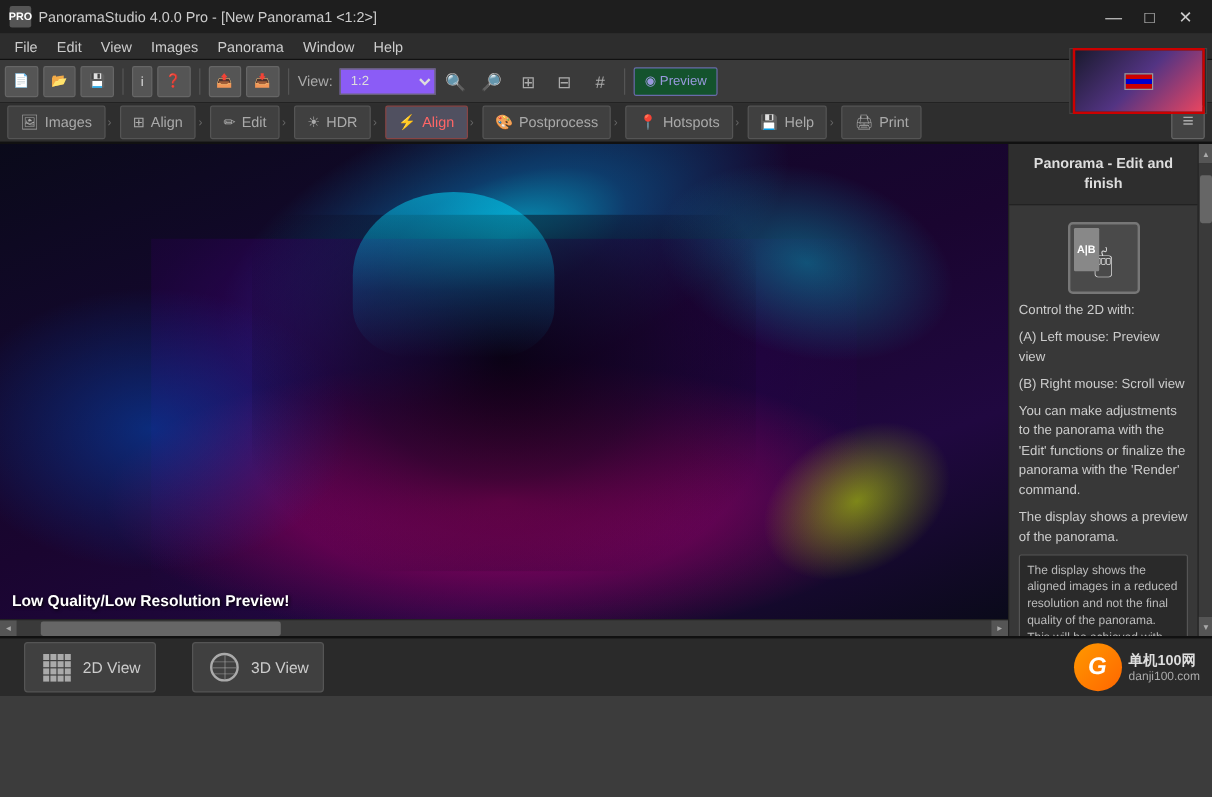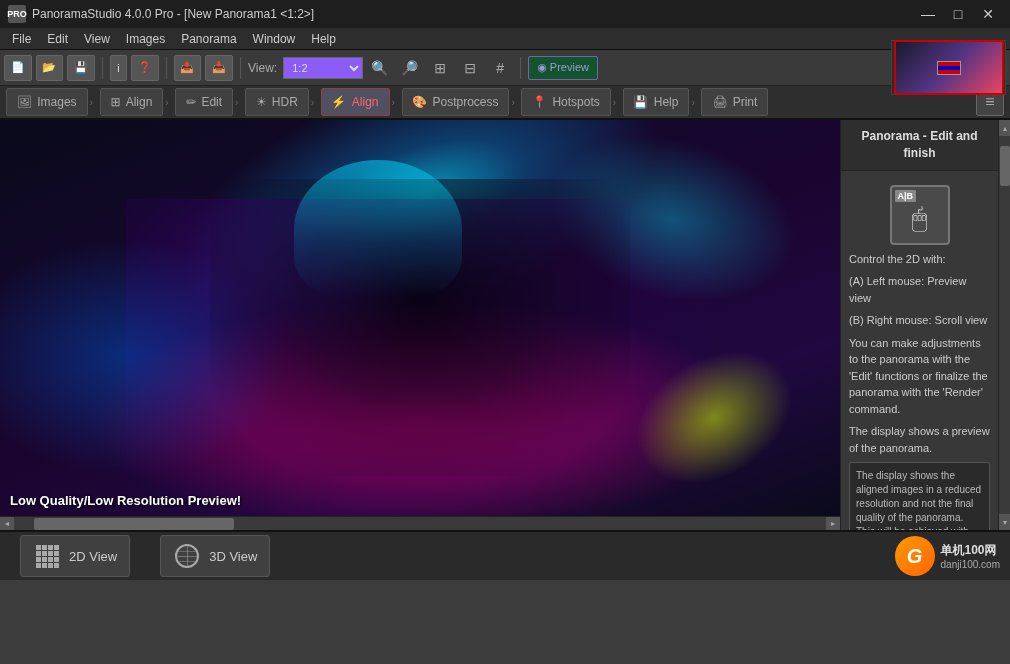--- a/index.html
+++ b/index.html
@@ -224,21 +224,21 @@
   </div>
 
   <div id="right-panel" style="width:158px; background:#383838; border-left:1px solid #222; display:flex; flex-direction:column;">
     <div id="right-panel-header" style="background:#2e2e2e; padding:8px 6px; font-size:12px; font-weight:bold; color:#ddd; text-align:center; border-bottom:1px solid #222; line-height:1.4;">
       <span>Panorama - Edit and
 finish</span>
     </div>
     <div id="right-panel-content" style="flex:1; padding:8px; overflow-y:hidden;">
 
       <div class="panel-icon" style="width:60px; height:60px; background:#4a4a4a; border:2px solid #777; border-radius:4px; margin:6px auto; display:flex; align-items:center; justify-content:center; position:relative;">
-        <div style="position:absolute; top:3px; left:3px; background:#888; color:#fff; font-size:9px; font-weight:bold; padding:1px 3px; border-radius:1px;">A|B</div>
+        <div style="position:absolute; top:3px; left:3px; background:#888; color:#fff; font-size:9px; font-weight:bold; padding:13px 3px; border-radius:1px;">A|B</div>
         <div style="font-size:26px; margin-top:8px;">🖱</div>
       </div>
       <div class="panel-text">Control the 2D with:</div>
       <div class="panel-text">(A) Left mouse: Preview view</div>
       <div class="panel-text">(B) Right mouse: Scroll view</div>
       <div class="panel-text">You can make adjustments to the panorama with the 'Edit' functions or finalize the panorama with the 'Render' command.</div>
       <div class="panel-text">The display shows a preview of the panorama.</div>
       <div class="panel-note">
         <span>The display shows the aligned images in a reduced resolution and not the final quality of the panorama. This will be achieved with the 'Render' procedure.</span>
       </div>

